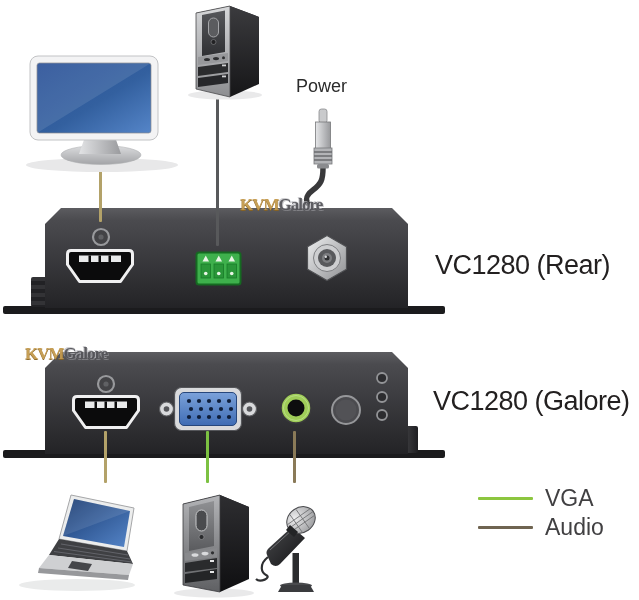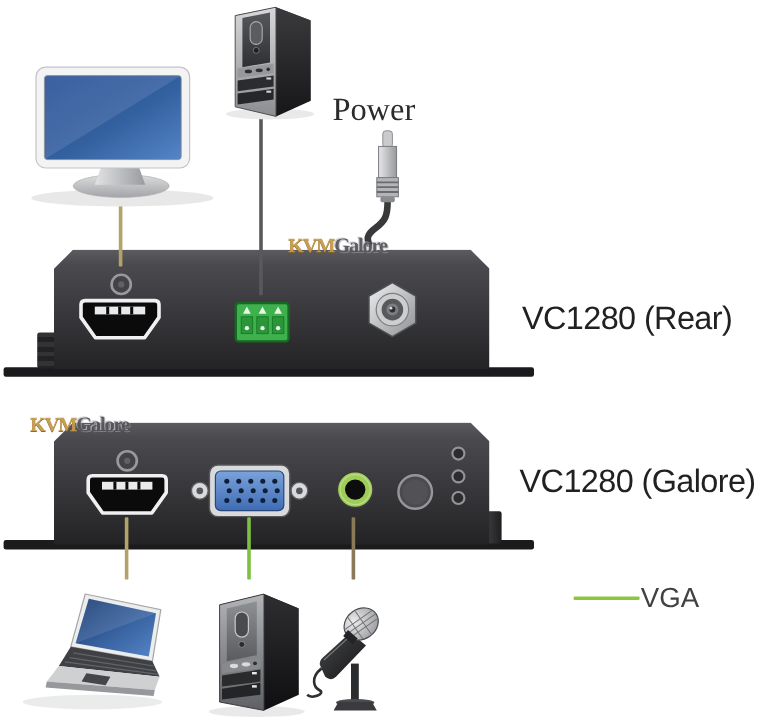--- a/index.html
+++ b/index.html
@@ -14,31 +14,31 @@
   .unit-tab{position:absolute;left:31px;width:16px;height:30px;z-index:1;
     background:repeating-linear-gradient(180deg,#333336 0 4px,#222225 4px 8px);border-radius:2px;}
   .unit-bump{position:absolute;left:405px;width:13px;height:27px;z-index:1;
     background:linear-gradient(90deg,#3e3e41,#1e1e21);border-radius:2px;}
 
   .port{position:absolute;z-index:3;line-height:0;}
   .icon{position:absolute;z-index:6;line-height:0;}
   .cline{position:absolute;width:3px;z-index:5;border-radius:1px;}
 
   .title{position:absolute;font-size:27px;color:#232020;letter-spacing:-0.5px;z-index:4;white-space:nowrap;}
-  .power-label{position:absolute;left:277px;top:76px;font-size:27px;color:#2b2b2b;z-index:4;font-family:Liberation Serif, serif;}
+  .power-label{position:absolute;left:296px;top:76px;font-size:18px;color:#2b2b2b;z-index:4;}
 
   .wm{position:absolute;z-index:7;font-family:Liberation Serif, serif;font-weight:bold;
       font-size:17px;letter-spacing:-1px;white-space:nowrap;opacity:0.95;}
   .wm .p1{color:#c49a4e;text-shadow:0 1px 0 #8a6420;}
   .wm .p2{color:#55555a;text-shadow:-1px -1px 0 rgba(190,190,195,.8),1px 1px 0 rgba(160,160,165,.6);}
 
   .legend{position:absolute;left:478px;top:484px;z-index:4;}
   .legend-row{display:flex;align-items:center;height:29px;}
   .legend-line{width:55px;height:3px;border-radius:1px;flex:0 0 auto;}
-  .legend-label{margin-left:1px;font-size:23px;color:#414042;}
+  .legend-label{margin-left:12px;font-size:23px;color:#414042;}
 </style>
 </head>
 <body>
 
 <div class="icon" style="left:20px;top:48px">
   <svg width="160" height="128" viewBox="0 0 160 128">
     <defs>
       <linearGradient id="gScr" x1="0" y1="0" x2="1" y2="1">
         <stop offset="0" stop-color="#274e96"></stop>
           <stop offset="0.55" stop-color="#33609f"></stop>
@@ -352,13 +352,17 @@
     </g>
     <path d="M38,22 L46,29 L42,34 L34,27 Z" fill="#232426"></path>
   </svg>
 </div>
 
 <div class="legend">
   <div class="legend-row">
     <span class="legend-line" style="background: rgb(140, 198, 63);"></span>
     <span class="legend-label">VGA</span>
   </div>
+  <div class="legend-row">
+    <span class="legend-line" style="background: rgb(111, 100, 81);"></span>
+    <span class="legend-label">Audio</span>
+  </div>
 </div>
 
 </body></html>

